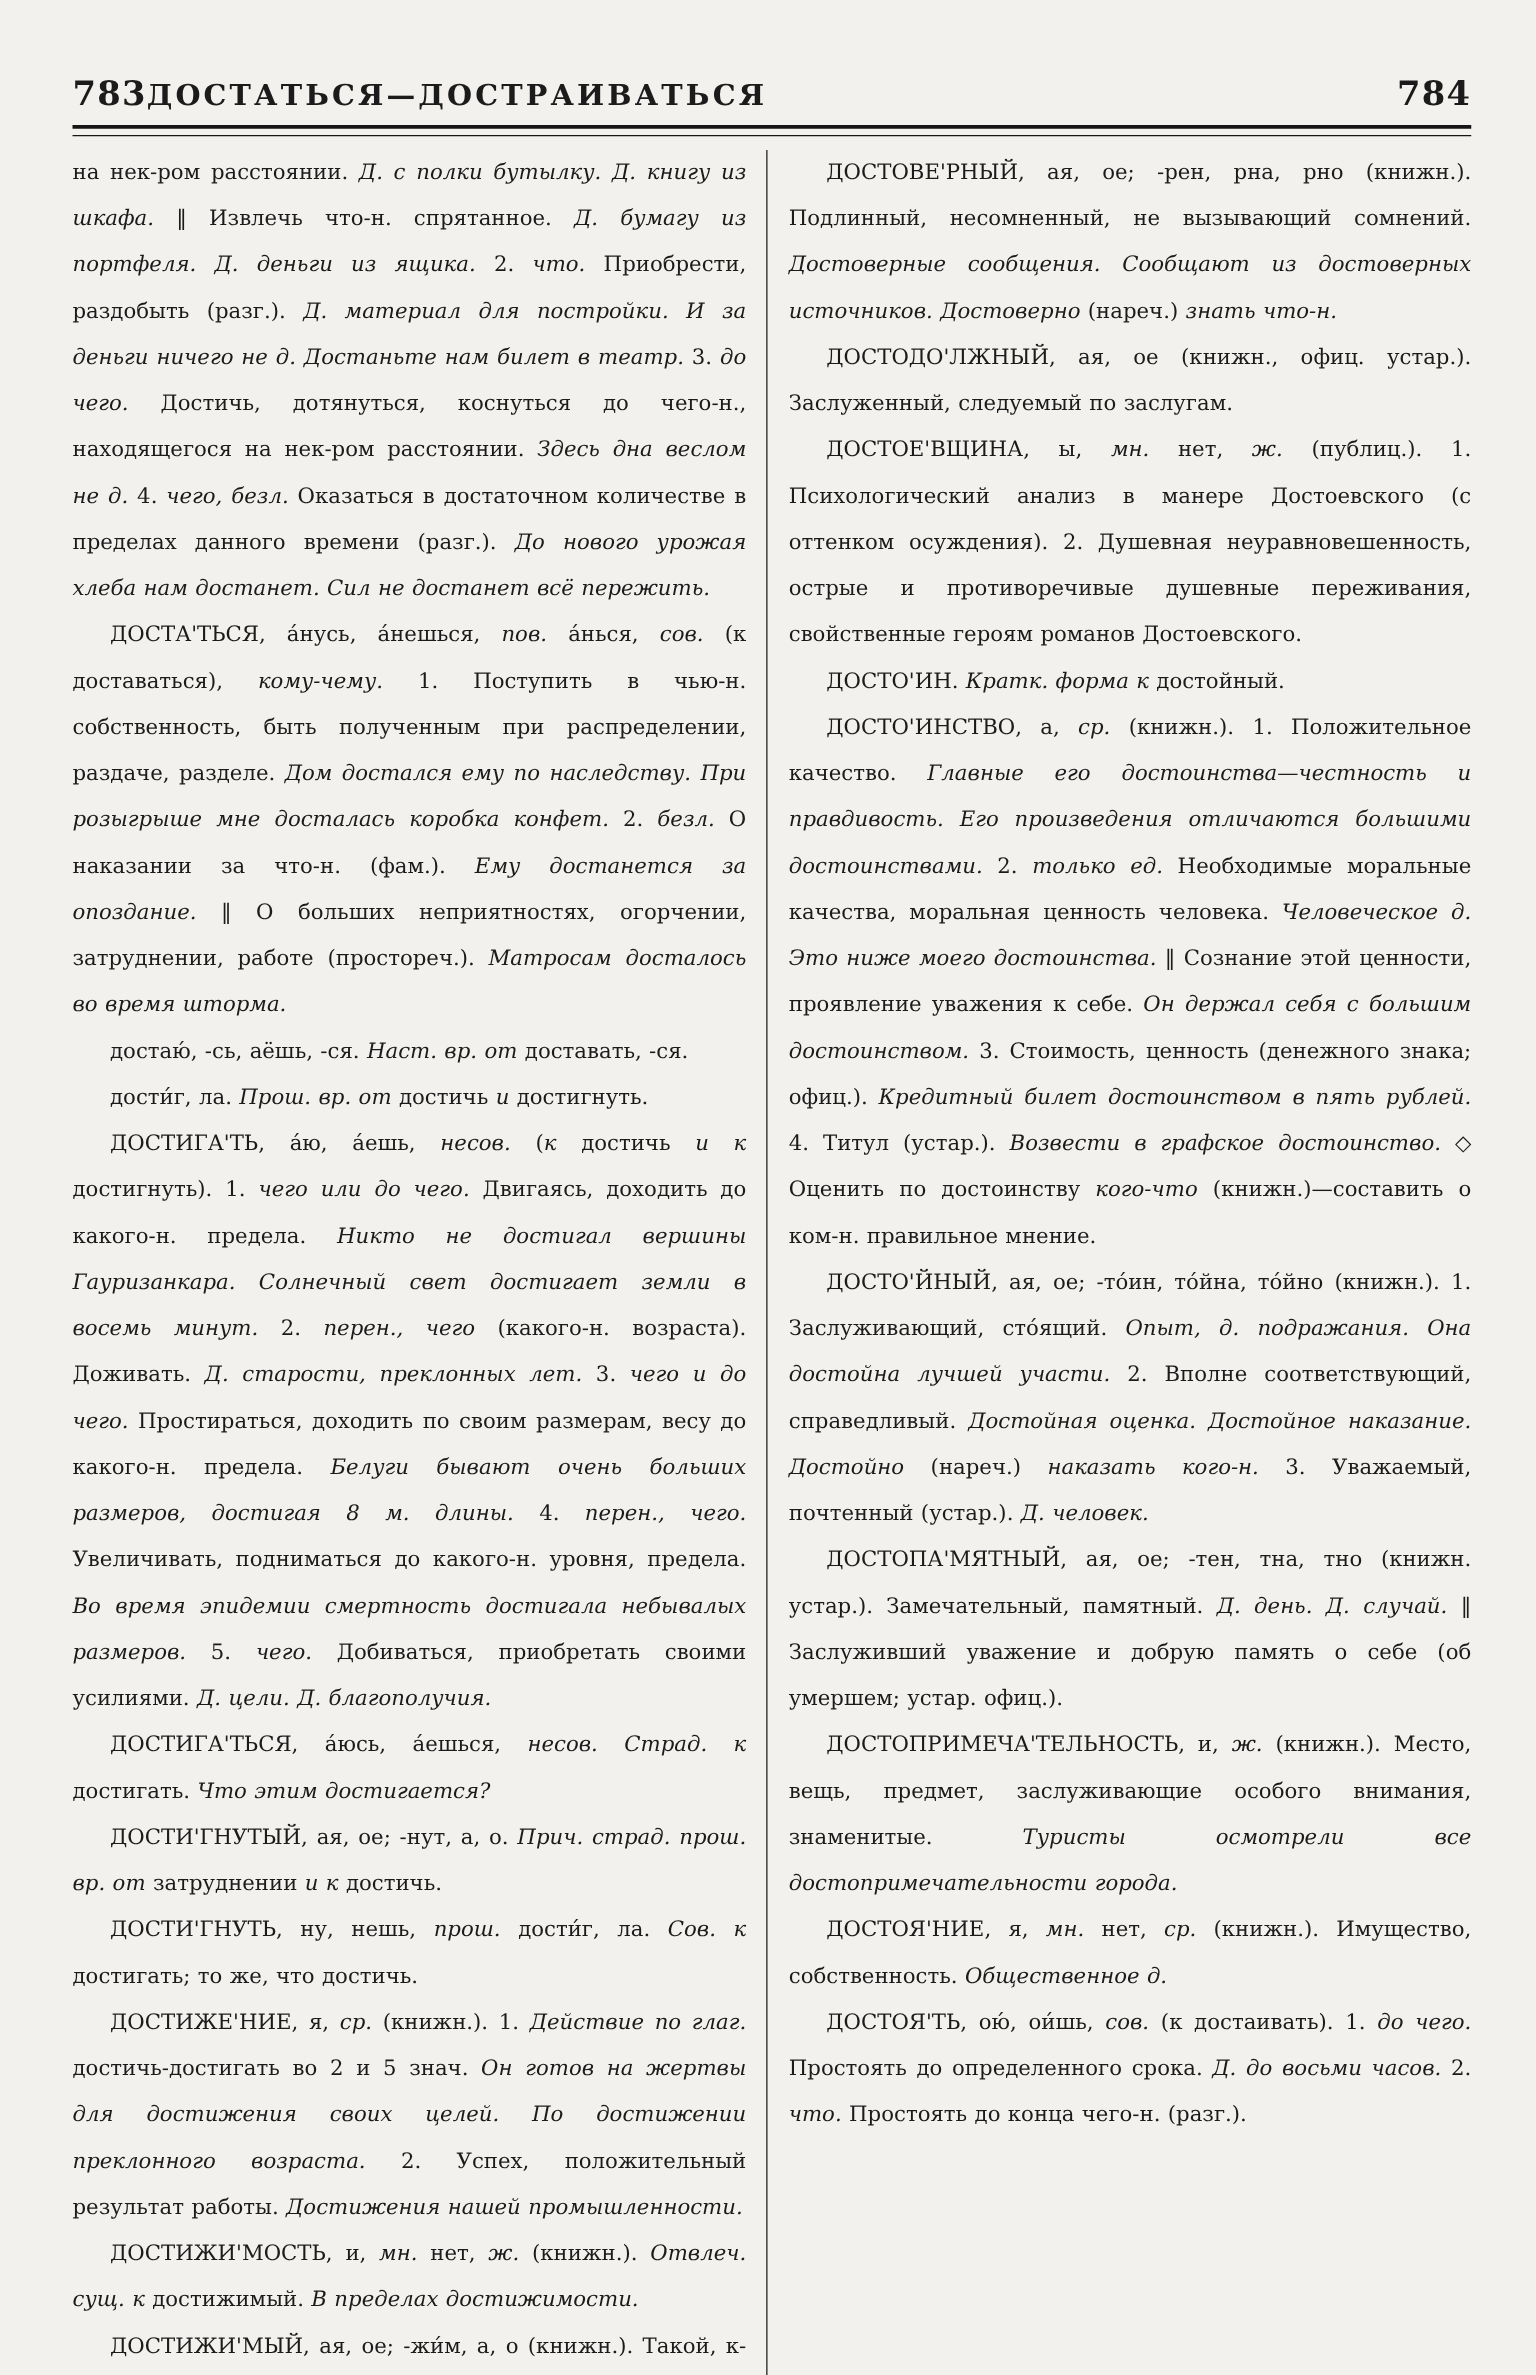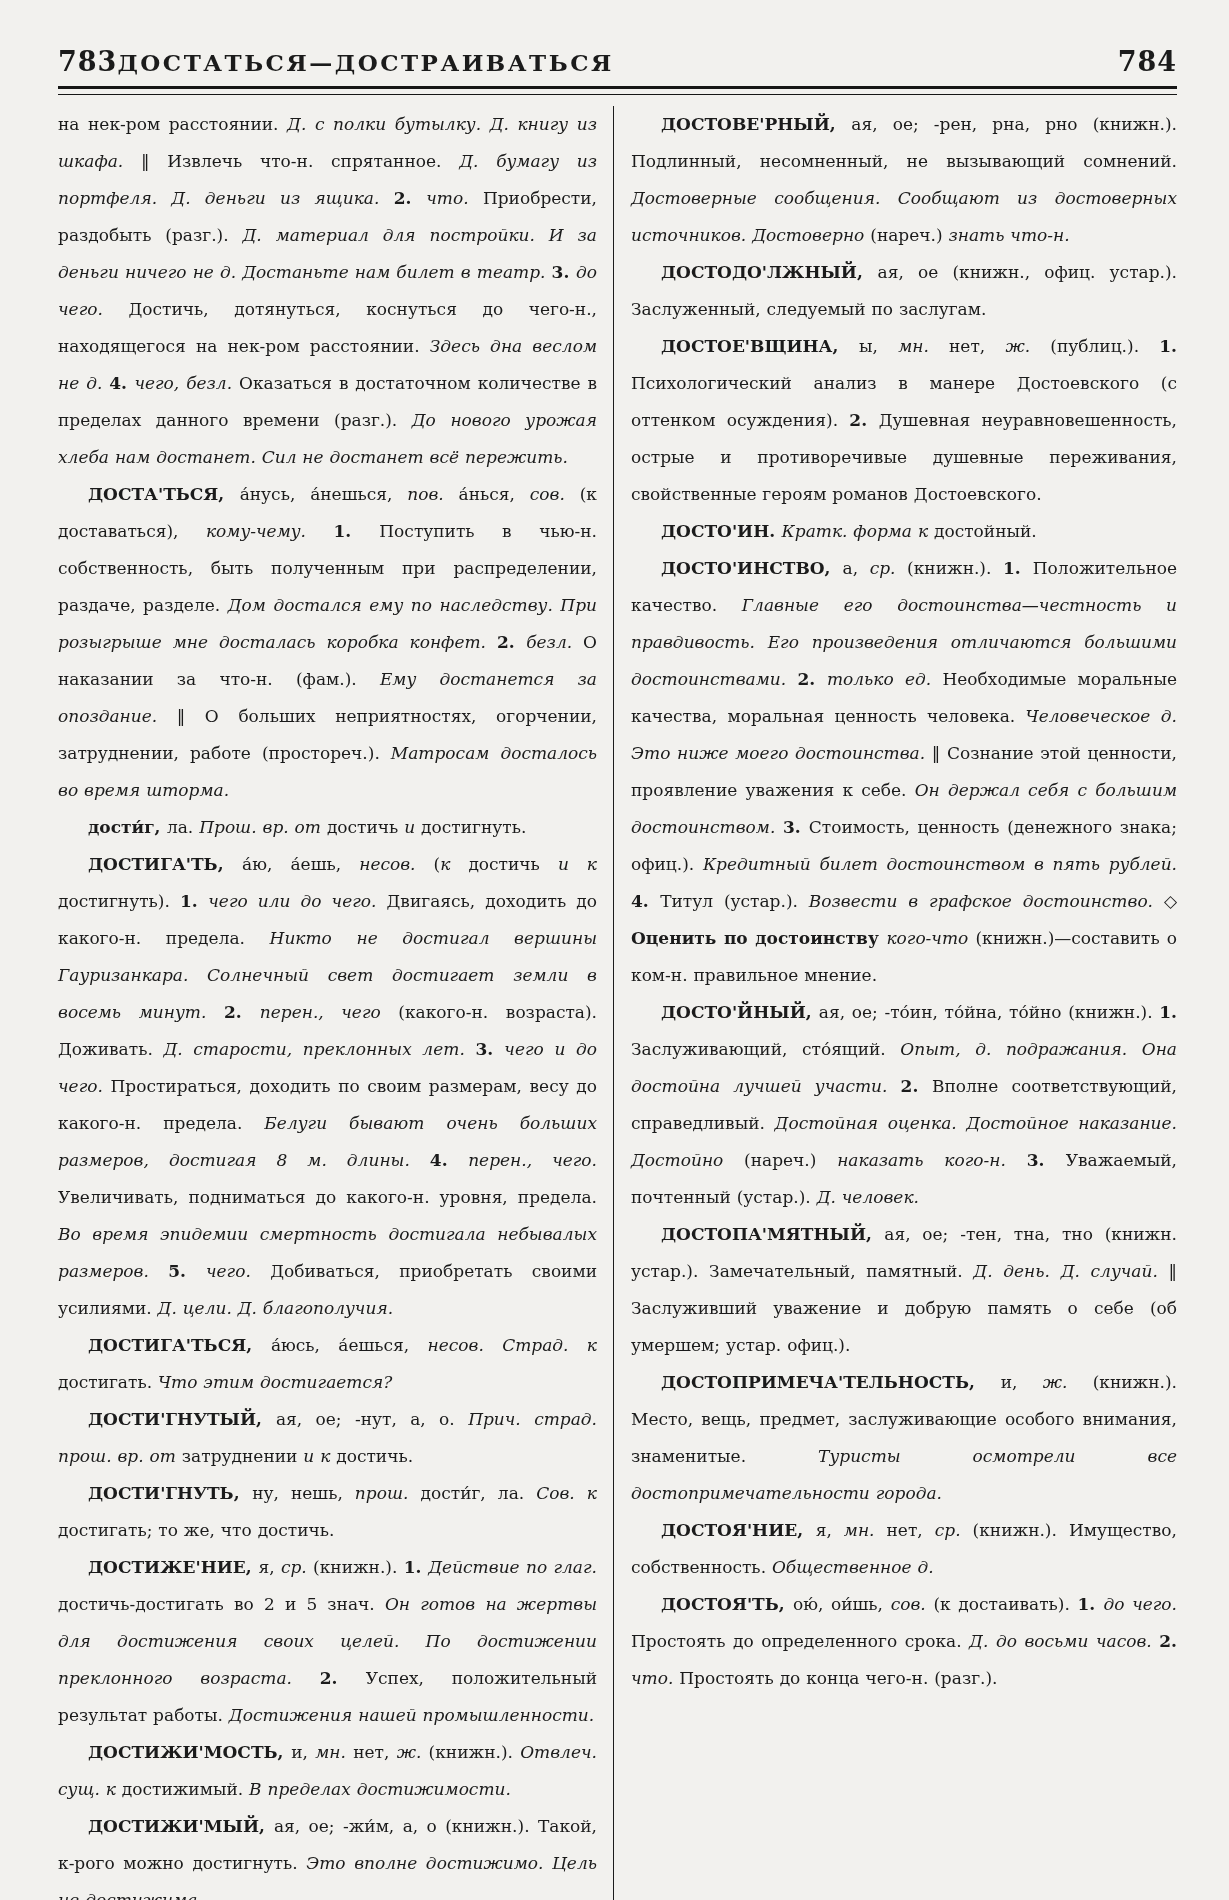--- a/index.html
+++ b/index.html
@@ -8,21 +8,21 @@
     width:1229px;
     height:1900px;
     overflow:hidden;
     font-family:"DejaVu Serif","Liberation Serif",serif;
     color:#1b1b1b;
   }
   .page{
     box-sizing:border-box;
     width:1229px;
     height:1616px;
-    padding:46px 52px 0 58px;
+    padding:60px 52px 0 58px;
   }
   .page-header{
     display:flex;
     align-items:baseline;
     justify-content:space-between;
     font-weight:bold;
   }
   .page-num{
     font-size:27px;
     letter-spacing:1px;
@@ -59,37 +59,38 @@
   }
   p.para{
     margin:0;
     font-size:17px;
     line-height:37px;
     text-align:justify;
     text-indent:30px;
     word-spacing:0.5px;
   }
   p.para.cont{text-indent:0;}
-  .b{font-weight:bold;}
+  .b{font-weight:normal;}
   .i{font-style:italic;}
 </style>
 </head>
 <body>
 
 <div class="page">
   <div class="page-header">
     <span class="page-num">783</span>
     <span class="running-head">ДОСТАТЬСЯ—ДОСТРАИВАТЬСЯ</span>
     <span class="page-num">784</span>
   </div>
   <div class="header-rule"></div>
   <div class="columns">
     <div class="col col-left" id="col-left">
         <p class="para cont"><span>на нек-ром расстоянии. </span><span class="i">Д. с полки бутылку. Д. книгу из шкафа. </span><span>‖ Извлечь что-н. спрятанное. </span><span class="i">Д. бумагу из портфеля. Д. деньги из ящика. </span><span class="b">2. </span><span class="i">что. </span><span>Приобрести, раздобыть (разг.). </span><span class="i">Д. материал для постройки. И за деньги ничего не д. Достаньте нам билет в театр. </span><span class="b">3. </span><span class="i">до чего. </span><span>Достичь, дотянуться, коснуться до чего-н., находящегося на нек-ром расстоянии. </span><span class="i">Здесь дна веслом не д. </span><span class="b">4. </span><span class="i">чего, безл. </span><span>Оказаться в достаточном количестве в пределах данного времени (разг.). </span><span class="i">До нового урожая хлеба нам достанет. Сил не достанет всё пережить.</span></p>
         <p class="para"><span class="b">ДОСТА'ТЬСЯ, </span><span>а́нусь, а́нешься, </span><span class="i">пов. </span><span>а́нься, </span><span class="i">сов. </span><span>(к доставаться), </span><span class="i">кому-чему. </span><span class="b">1. </span><span>Поступить в чью-н. собственность, быть полученным при распределении, раздаче, разделе. </span><span class="i">Дом достался ему по наследству. При розыгрыше мне досталась коробка конфет. </span><span class="b">2. </span><span class="i">безл. </span><span>О наказании за что-н. (фам.). </span><span class="i">Ему достанется за опоздание. </span><span>‖ О больших неприятностях, огорчении, затруднении, работе (простореч.). </span><span class="i">Матросам досталось во время шторма.</span></p>
+        <p class="para"><span class="b">достаю́, -сь, </span><span>аёшь, -ся. </span><span class="i">Наст. вр. от </span><span>доставать, -ся.</span></p>
         <p class="para"><span class="b">дости́г, </span><span>ла. </span><span class="i">Прош. вр. от </span><span>достичь </span><span class="i">и </span><span>достигнуть.</span></p>
         <p class="para"><span class="b">ДОСТИГА'ТЬ, </span><span>а́ю, а́ешь, </span><span class="i">несов. </span><span>(</span><span class="i">к </span><span>достичь </span><span class="i">и к </span><span>достигнуть). </span><span class="b">1. </span><span class="i">чего или до чего. </span><span>Двигаясь, доходить до какого-н. предела. </span><span class="i">Никто не достигал вершины Гауризанкара. Солнечный свет достигает земли в восемь минут. </span><span class="b">2. </span><span class="i">перен., чего </span><span>(какого-н. возраста). Доживать. </span><span class="i">Д. старости, преклонных лет. </span><span class="b">3. </span><span class="i">чего и до чего. </span><span>Простираться, доходить по своим размерам, весу до какого-н. предела. </span><span class="i">Белуги бывают очень больших размеров, достигая 8 м. длины. </span><span class="b">4. </span><span class="i">перен., чего. </span><span>Увеличивать, подниматься до какого-н. уровня, предела. </span><span class="i">Во время эпидемии смертность достигала небывалых размеров. </span><span class="b">5. </span><span class="i">чего. </span><span>Добиваться, приобретать своими усилиями. </span><span class="i">Д. цели. Д. благополучия.</span></p>
         <p class="para"><span class="b">ДОСТИГА'ТЬСЯ, </span><span>а́юсь, а́ешься, </span><span class="i">несов. Страд. к </span><span>достигать. </span><span class="i">Что этим достигается?</span></p>
         <p class="para"><span class="b">ДОСТИ'ГНУТЫЙ, </span><span>ая, ое; -нут, а, о. </span><span class="i">Прич. страд. прош. вр. от </span><span>затруднении </span><span class="i">и к </span><span>достичь.</span></p>
         <p class="para"><span class="b">ДОСТИ'ГНУТЬ, </span><span>ну, нешь, </span><span class="i">прош. </span><span>дости́г, ла. </span><span class="i">Сов. к </span><span>достигать; то же, что достичь.</span></p>
         <p class="para"><span class="b">ДОСТИЖЕ'НИЕ, </span><span>я, </span><span class="i">ср. </span><span>(книжн.). </span><span class="b">1. </span><span class="i">Действие по глаг. </span><span>достичь-достигать во 2 и 5 знач. </span><span class="i">Он готов на жертвы для достижения своих целей. По достижении преклонного возраста. </span><span class="b">2. </span><span>Успех, положительный результат работы. </span><span class="i">Достижения нашей промышленности.</span></p>
         <p class="para"><span class="b">ДОСТИЖИ'МОСТЬ, </span><span>и, </span><span class="i">мн. </span><span>нет, </span><span class="i">ж. </span><span>(книжн.). </span><span class="i">Отвлеч. сущ. к </span><span>достижимый. </span><span class="i">В пределах достижимости.</span></p>
         <p class="para"><span class="b">ДОСТИЖИ'МЫЙ, </span><span>ая, ое; -жи́м, а, о (книжн.). Такой, к-рого можно достигнуть. </span><span class="i">Это вполне достижимо. Цель не достижима.</span></p>
         <p class="para"><span class="b">ДОСТИ'ЧЬ, </span><span class="i">буд. вр. </span><span>употр. от д о с т и́ г н у т ь—дости́гну, дости́гнешь (достигу́, достижёшь обл.), </span></p>
       </div>

